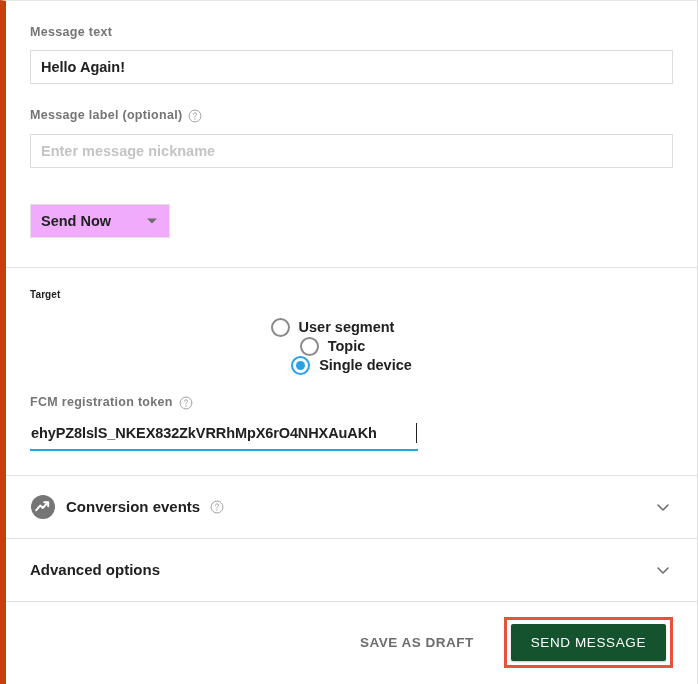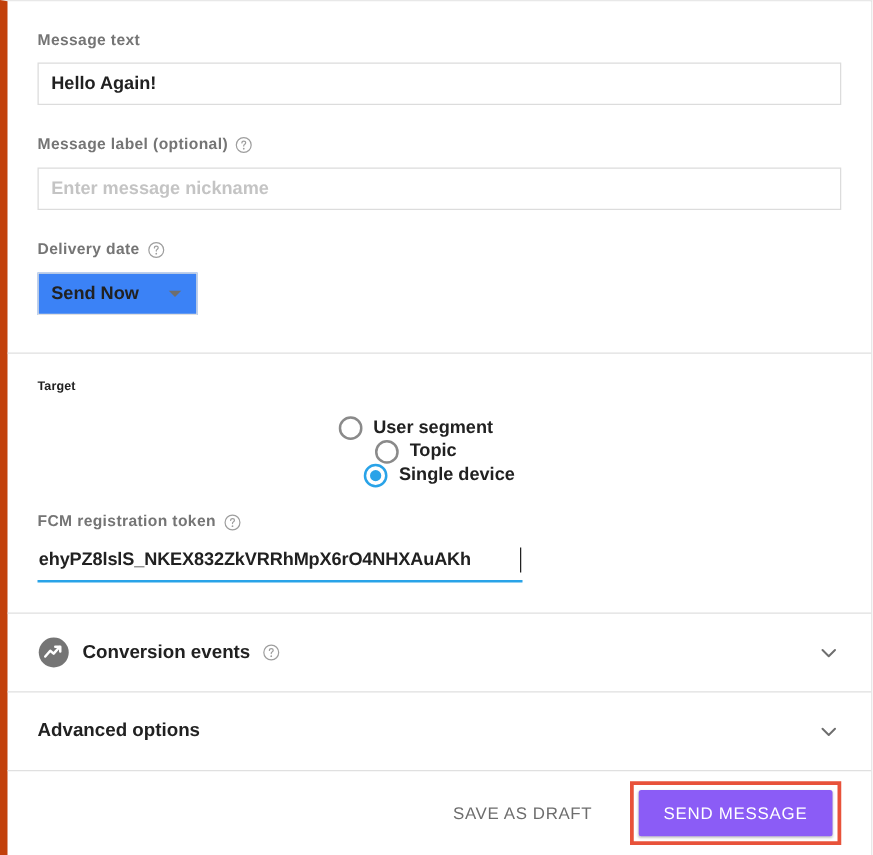--- a/index.html
+++ b/index.html
@@ -78,24 +78,24 @@
   .boxed-input::placeholder {
     color: #c4c4c4;
     font-weight: bold;
   }
 
   
   .select-wrap {
     position: relative;
     display: inline-block;
     box-sizing: border-box;
-    width: 128px;
+    width: 140px;
     height: 34px;
     border: 1px solid #e0e0e0;
-    background: #3b82f6;
+    background: #f0abfc;
   }
   .select-value {
     position: absolute;
     left: 10px;
     top: 50%;
     transform: translateY(-50%);
     font-size: 14.5px;
     font-weight: bold;
     color: #212121;
     white-space: nowrap;
@@ -234,36 +234,36 @@
     justify-content: flex-end;
     padding: 0 24px 0 24px;
     box-sizing: border-box;
     gap: 0;
   }
   .btn-draft {
     border: none;
     background: transparent;
     font-family: "Liberation Sans", sans-serif;
     font-size: 13.5px;
-    font-weight: normal;
+    font-weight: bold;
     letter-spacing: .5px;
     color: #6d6d6d;
     padding: 10px 14px;
     cursor: pointer;
   }
   .send-highlight {
     border: 3px solid #e8523a;
     padding: 4px;
     display: inline-block;
     line-height: 0;
     margin-left: 16px;
   }
   .btn-send {
     border: none;
-    background: #8b5cf6;
+    background: #14532d;
     color: #ffffff;
     font-family: "Liberation Sans", sans-serif;
     font-size: 13.5px;
     font-weight: normal;
     letter-spacing: .6px;
     padding: 11px 20px;
     cursor: pointer;
     border-radius: 2px;
     box-shadow: 0 1px 2px rgba(0,0,0,.22);
   }
@@ -288,30 +288,20 @@
           <circle cx="8" cy="8" r="6.8" fill="none" stroke="#9e9e9e" stroke-width="1.1"></circle>
           <path d="M6.3 6.1c0-1 .8-1.7 1.8-1.7s1.7.7 1.7 1.6c0 .8-.5 1.2-1.1 1.6-.5.3-.7.6-.7 1.1v.3" fill="none" stroke="#9e9e9e" stroke-width="1.1" stroke-linecap="round"></path>
           <circle cx="8" cy="11.4" r="0.8" fill="#9e9e9e"></circle>
         </svg>
       </span>
     </div>
     <input class="boxed-input" style="margin-top: 11px;" placeholder="Enter message nickname">
   </div>
 
   <div class="section" style="padding-top:25px;padding-bottom:25px;">
-    <div class="field-label">
-      <span>Delivery date</span>
-      <span class="help-icon">
-        <svg viewBox="0 0 16 16" width="14" height="14">
-          <circle cx="8" cy="8" r="6.8" fill="none" stroke="#9e9e9e" stroke-width="1.1"></circle>
-          <path d="M6.3 6.1c0-1 .8-1.7 1.8-1.7s1.7.7 1.7 1.6c0 .8-.5 1.2-1.1 1.6-.5.3-.7.6-.7 1.1v.3" fill="none" stroke="#9e9e9e" stroke-width="1.1" stroke-linecap="round"></path>
-          <circle cx="8" cy="11.4" r="0.8" fill="#9e9e9e"></circle>
-        </svg>
-      </span>
-    </div>
     <div class="select-wrap" style="margin-top:11px;">
       <span class="select-value">Send Now</span>
       <span class="select-arrow"></span>
     </div>
   </div>
 
   <div class="divider"></div>
 
   <div class="section" style="padding-top:21px;padding-bottom:24px;">
     <div class="target-title">Target</div>

